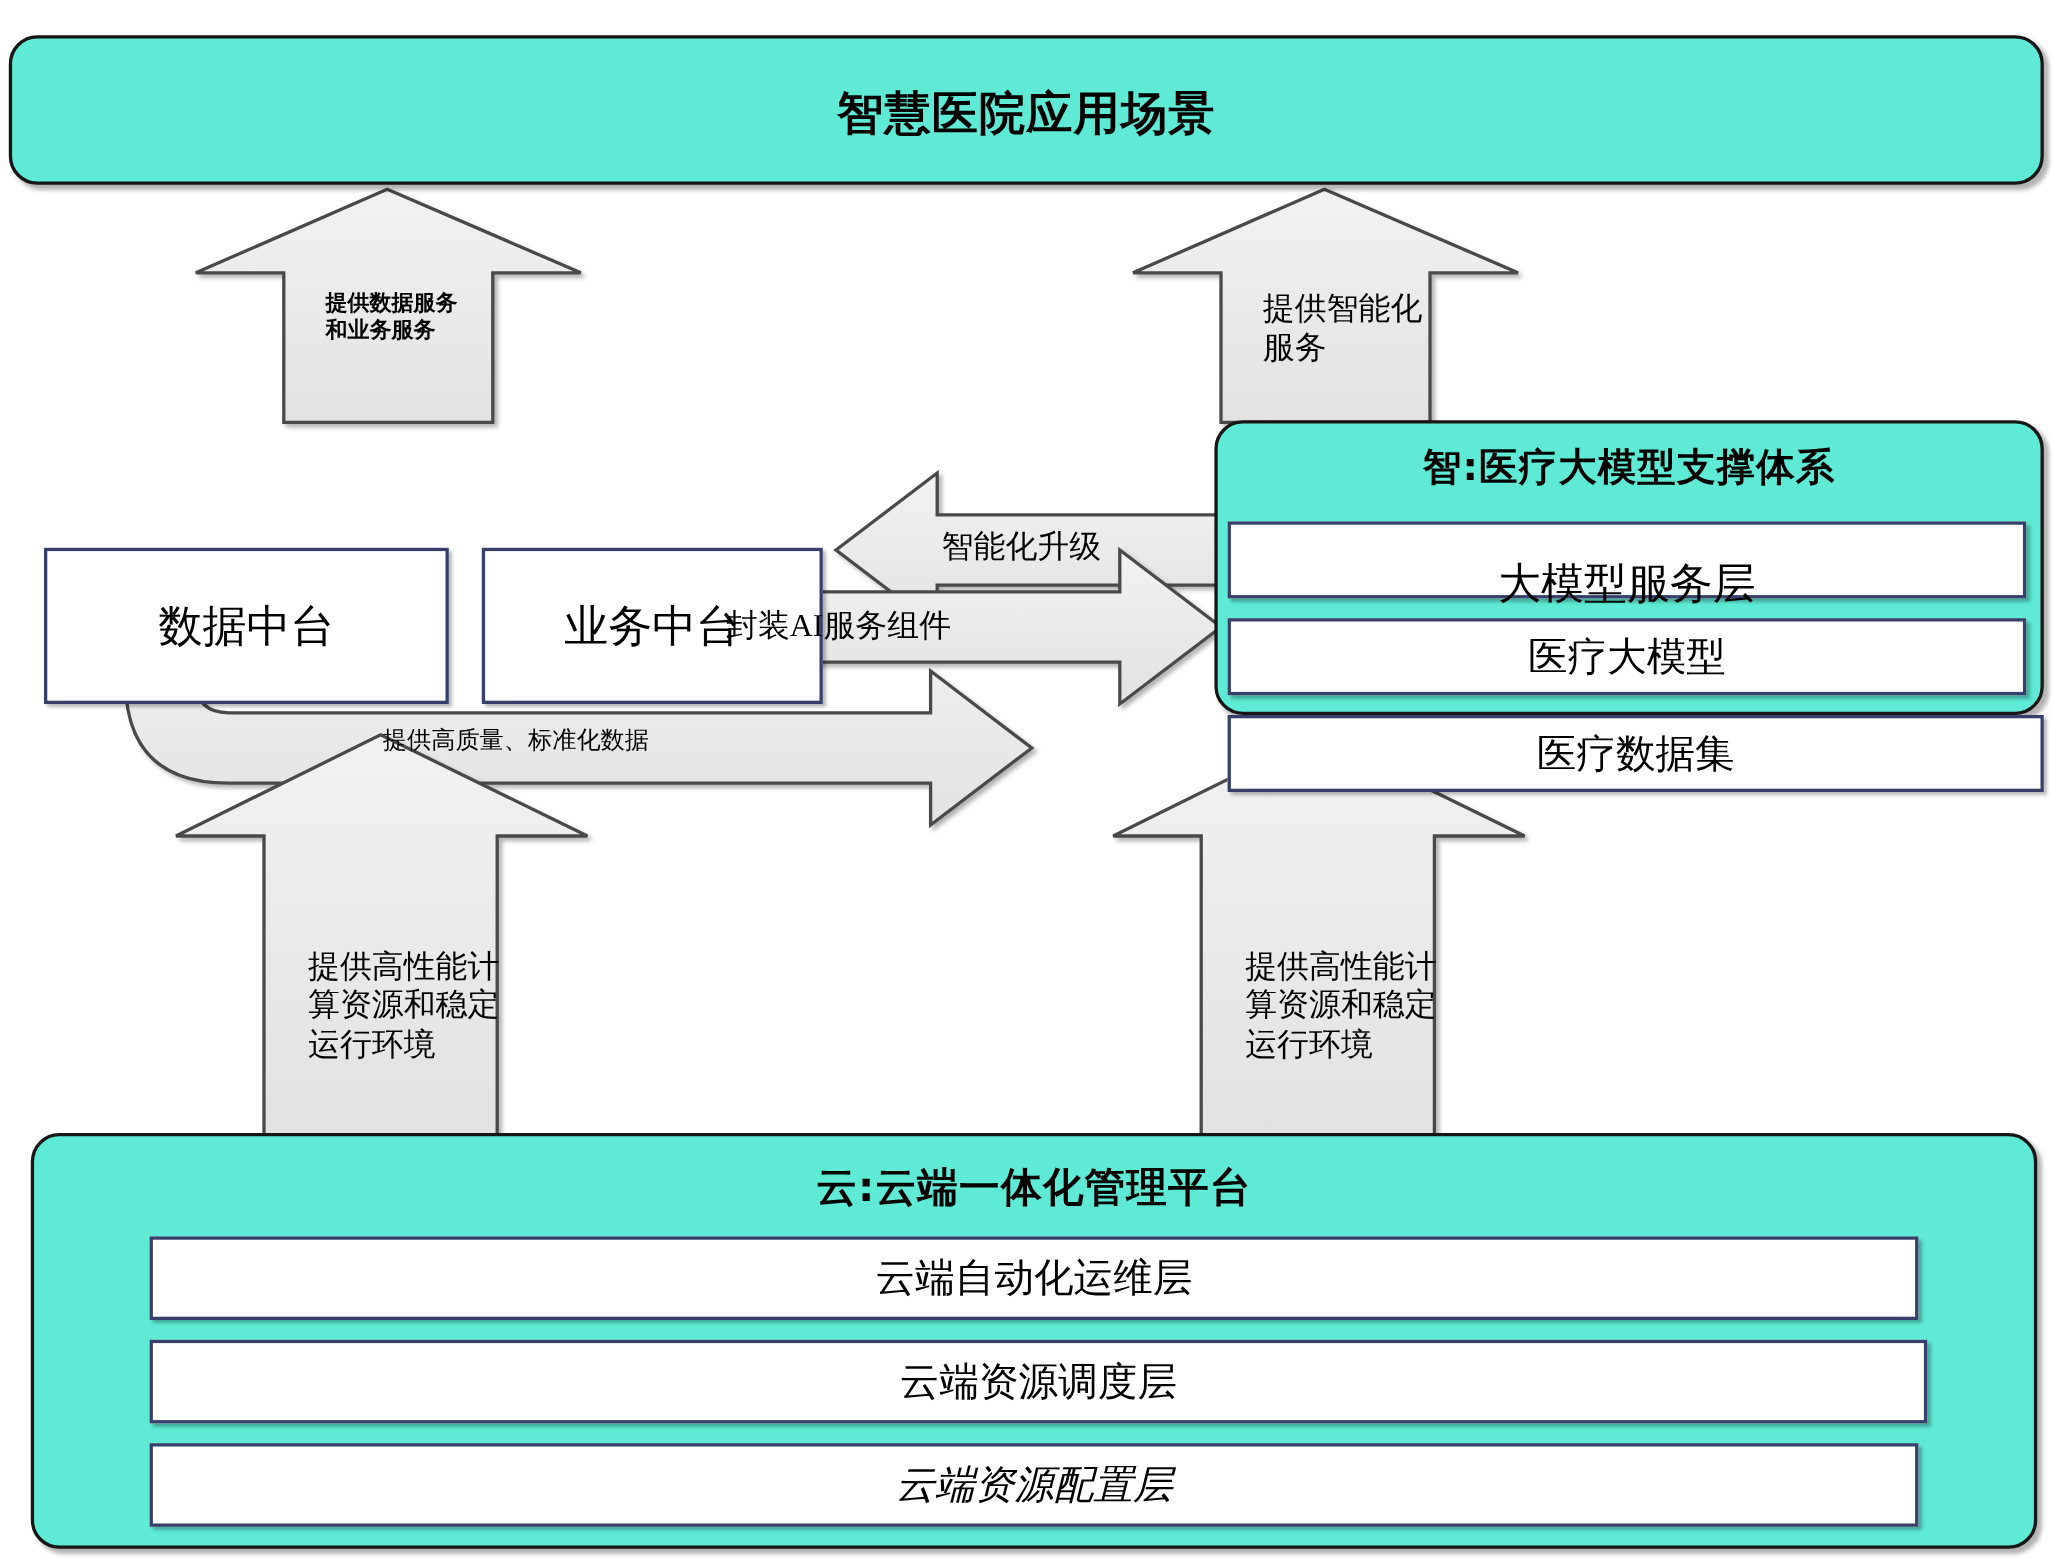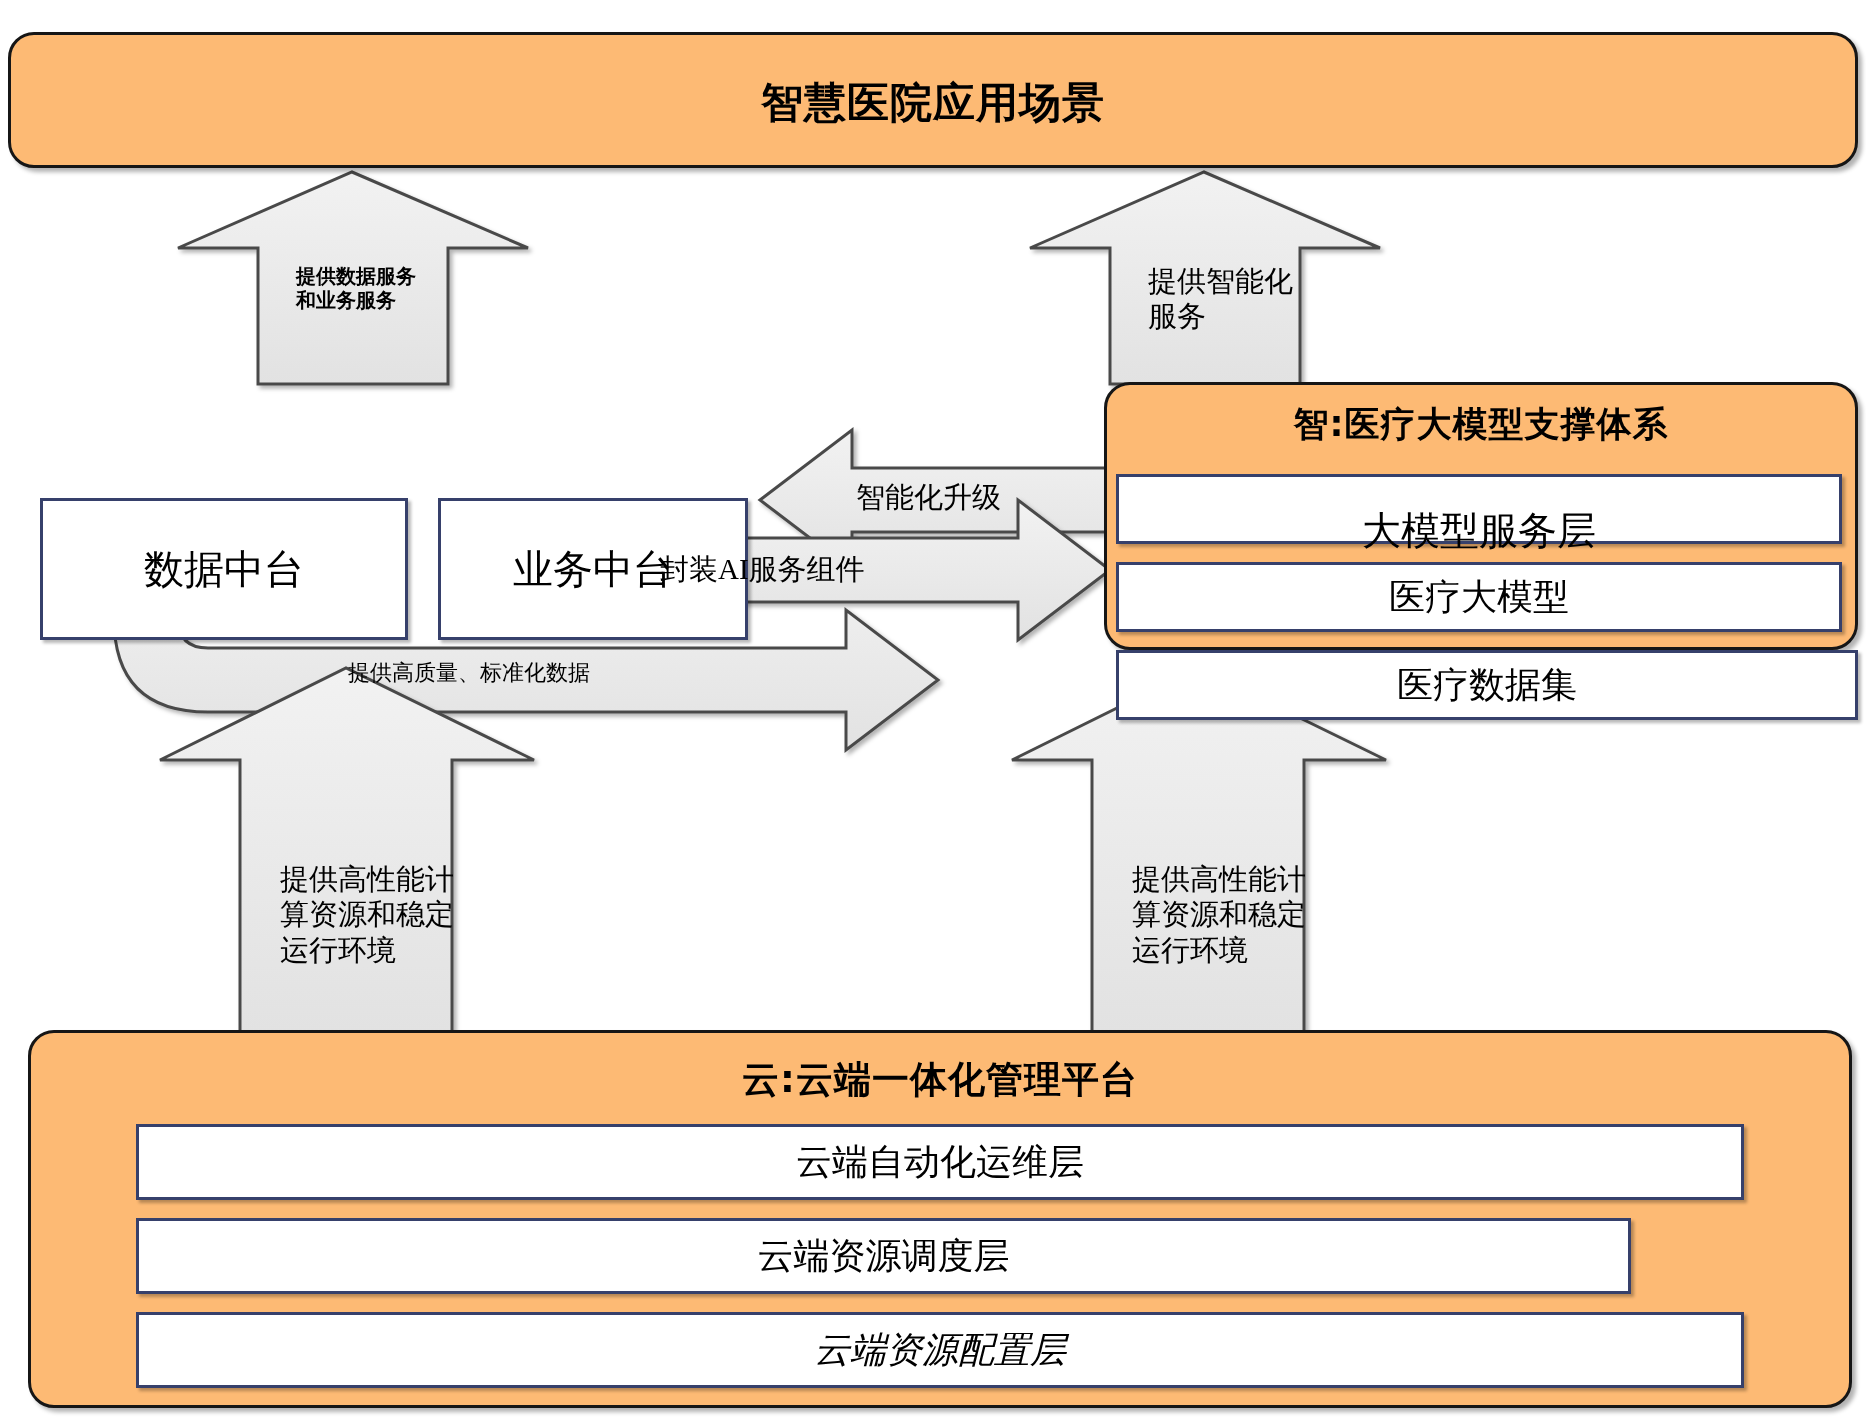--- a/index.html
+++ b/index.html
@@ -19,21 +19,21 @@
     left:0; top:0;
     width:1866px; height:1424px;
   }
 
   
   .panel{
     position:absolute;
     box-sizing:border-box;
     border:3px solid #161616;
     border-radius:26px;
-    background:#fdba74;
+    background:#5eead4;
     box-shadow:4px 4px 4px rgba(0,0,0,0.30);
     z-index:3;
   }
   .panel-title{
     position:absolute;
     left:0; right:0;
     text-align:center;
     font-weight:bold;
     font-family:"DejaVu Sans","Liberation Sans",sans-serif;
     letter-spacing:1px;
@@ -133,21 +133,21 @@
   <div class="inner-box" style="left:1116px;top:650px;width:742px;height:70px;">
     <span style="font-size:36px;">医疗数据集</span>
   </div>
 
   <div id="cloud-panel" class="panel">
     <div class="panel-title">云:云端一体化管理平台</div>
   </div>
   <div class="inner-box" style="left:136px;top:1124px;width:1608px;height:76px;">
     <span style="font-size:36px;">云端自动化运维层</span>
   </div>
-  <div class="inner-box" style="left:136px;top:1218px;width:1495px;height:76px;">
+  <div class="inner-box" style="left:136px;top:1218px;width:1616px;height:76px;">
     <span style="font-size:36px;">云端资源调度层</span>
   </div>
   <div class="inner-box" style="left:136px;top:1312px;width:1608px;height:76px;font-style:italic;">
     <span style="font-size:36px;">云端资源配置层</span>
   </div>
 
   <div class="arrow-label" style="left:296px;top:264px;font-size:20px;font-weight:bold;">提供数据服务
 和业务服务</div>
 
   <div class="arrow-label" style="left:1148px;top:264px;font-size:29px;">提供智能化

